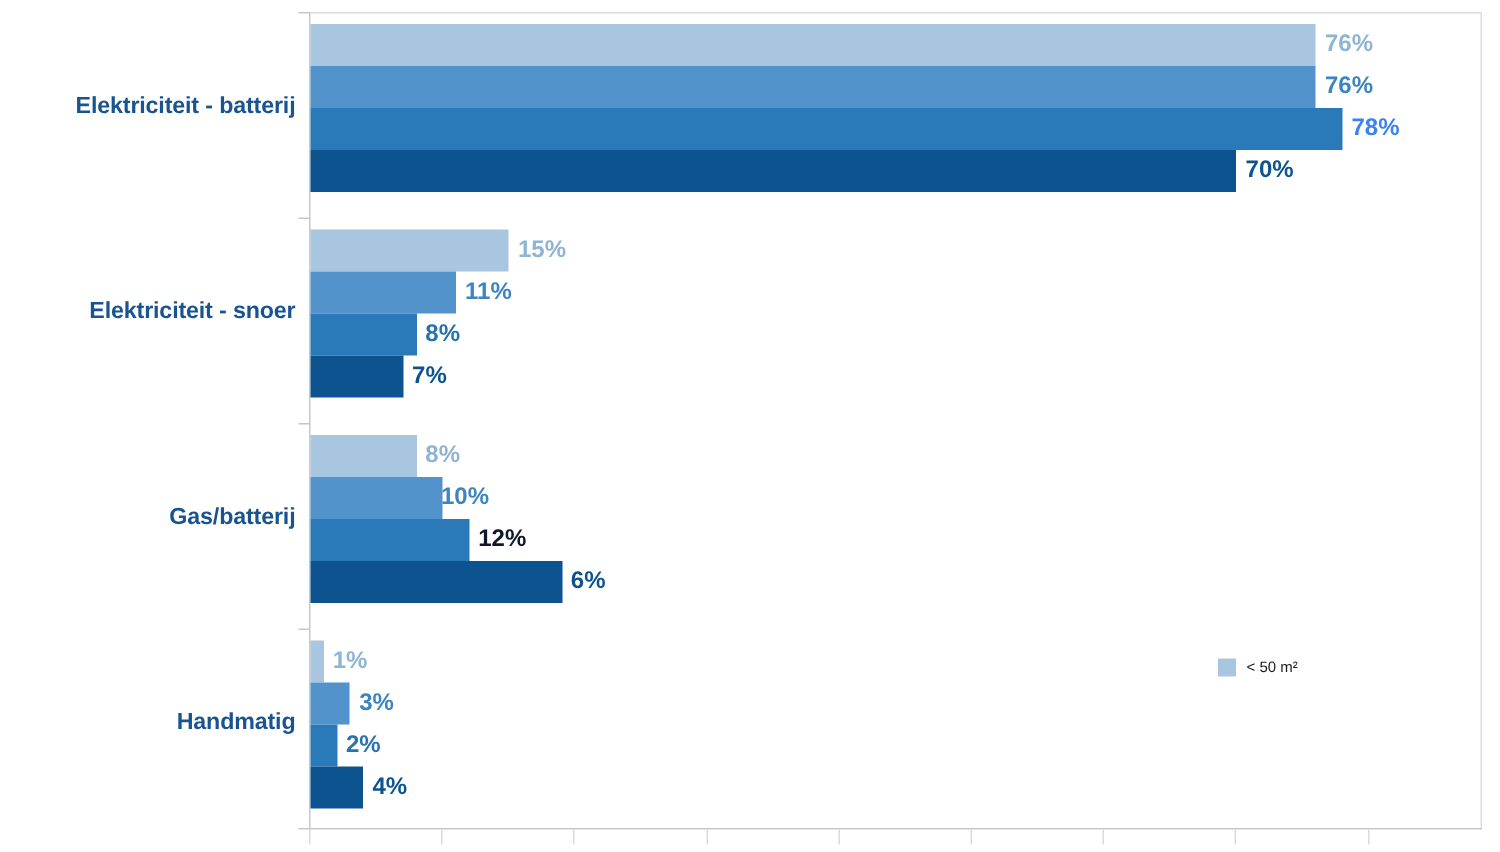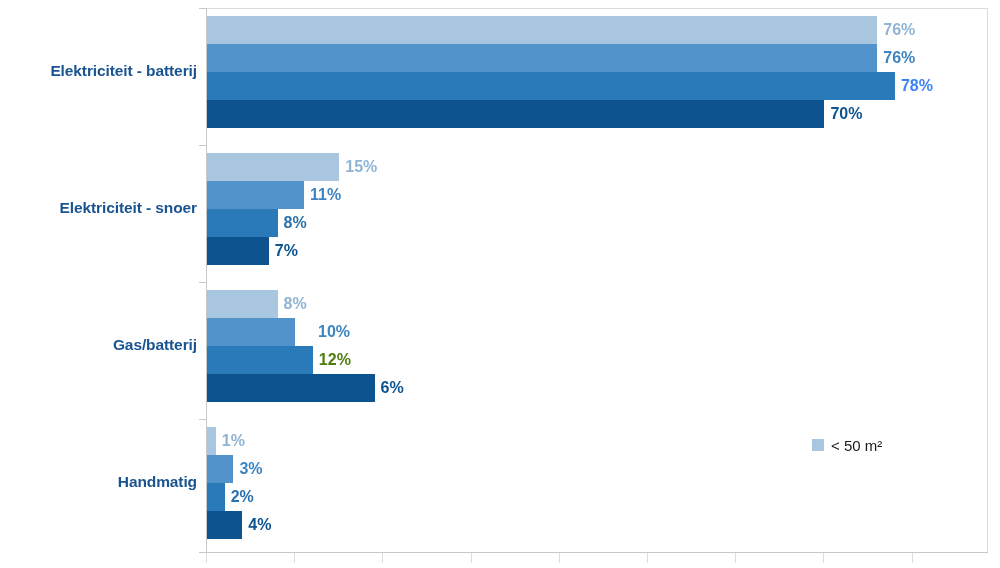--- a/index.html
+++ b/index.html
@@ -121,21 +121,21 @@
     align-items: center;
     height: 26px;
   }
   .legend-swatch {
     width: 12px;
     height: 12px;
     margin-right: 7px;
     flex: 0 0 auto;
   }
   .legend-label {
-    font-size: 15px;
+    font-size: 10px;
     color: #1a1a1a;
     white-space: nowrap;
   }
 </style>
 </head>
 <body>
 
 <div id="chart-root">
 
   <div class="plot-frame"></div>
@@ -206,25 +206,25 @@
       </div>
       <div class="group" style="top: 290px; height: 112px;">
         <div class="cat-label" style="top: 46px;">Gas/batterij</div>
         <div class="bars">
           <div class="bar-row">
             <div class="bar" title="Gas/benzine / &lt; 50 m²: 8%" style="width: 70.56px; background: rgb(169, 198, 224);"></div>
             <div class="bar-value" style="left: 70.56px; color: rgb(143, 180, 212);">8%</div>
           </div>
           <div class="bar-row">
             <div class="bar" title="Gas/benzine / 51 - 500 m²: 10%" style="width: 88.2px; background: rgb(82, 147, 203);"></div>
-            <div class="bar-value" style="left: 105px; color: rgb(61, 132, 194);">10%</div>
+            <div class="bar-value" style="left: 81px; color: rgb(61, 132, 194);">10%</div>
           </div>
           <div class="bar-row">
             <div class="bar" title="Gas/benzine / 501 - 1.500 m²: 12%" style="width: 105.84px; background: rgb(42, 122, 185);"></div>
-            <div class="bar-value" style="left: 105.84px; color: #4d7c0f;">12%</div>
+            <div class="bar-value" style="left: 105.84px; color: #0f172a;">12%</div>
           </div>
           <div class="bar-row">
             <div class="bar" title="Gas/benzine / &gt; 1.500 m²: 19%" style="width: 167.58px; background: rgb(12, 83, 144);"></div>
             <div class="bar-value" style="left: 167.58px; color: rgb(12, 83, 144);">6%</div>
           </div>
         </div>
       </div>
       <div class="group" style="top: 427px; height: 112px;">
         <div class="cat-label" style="top: 46px;">Handmatig</div>
         <div class="bars">

